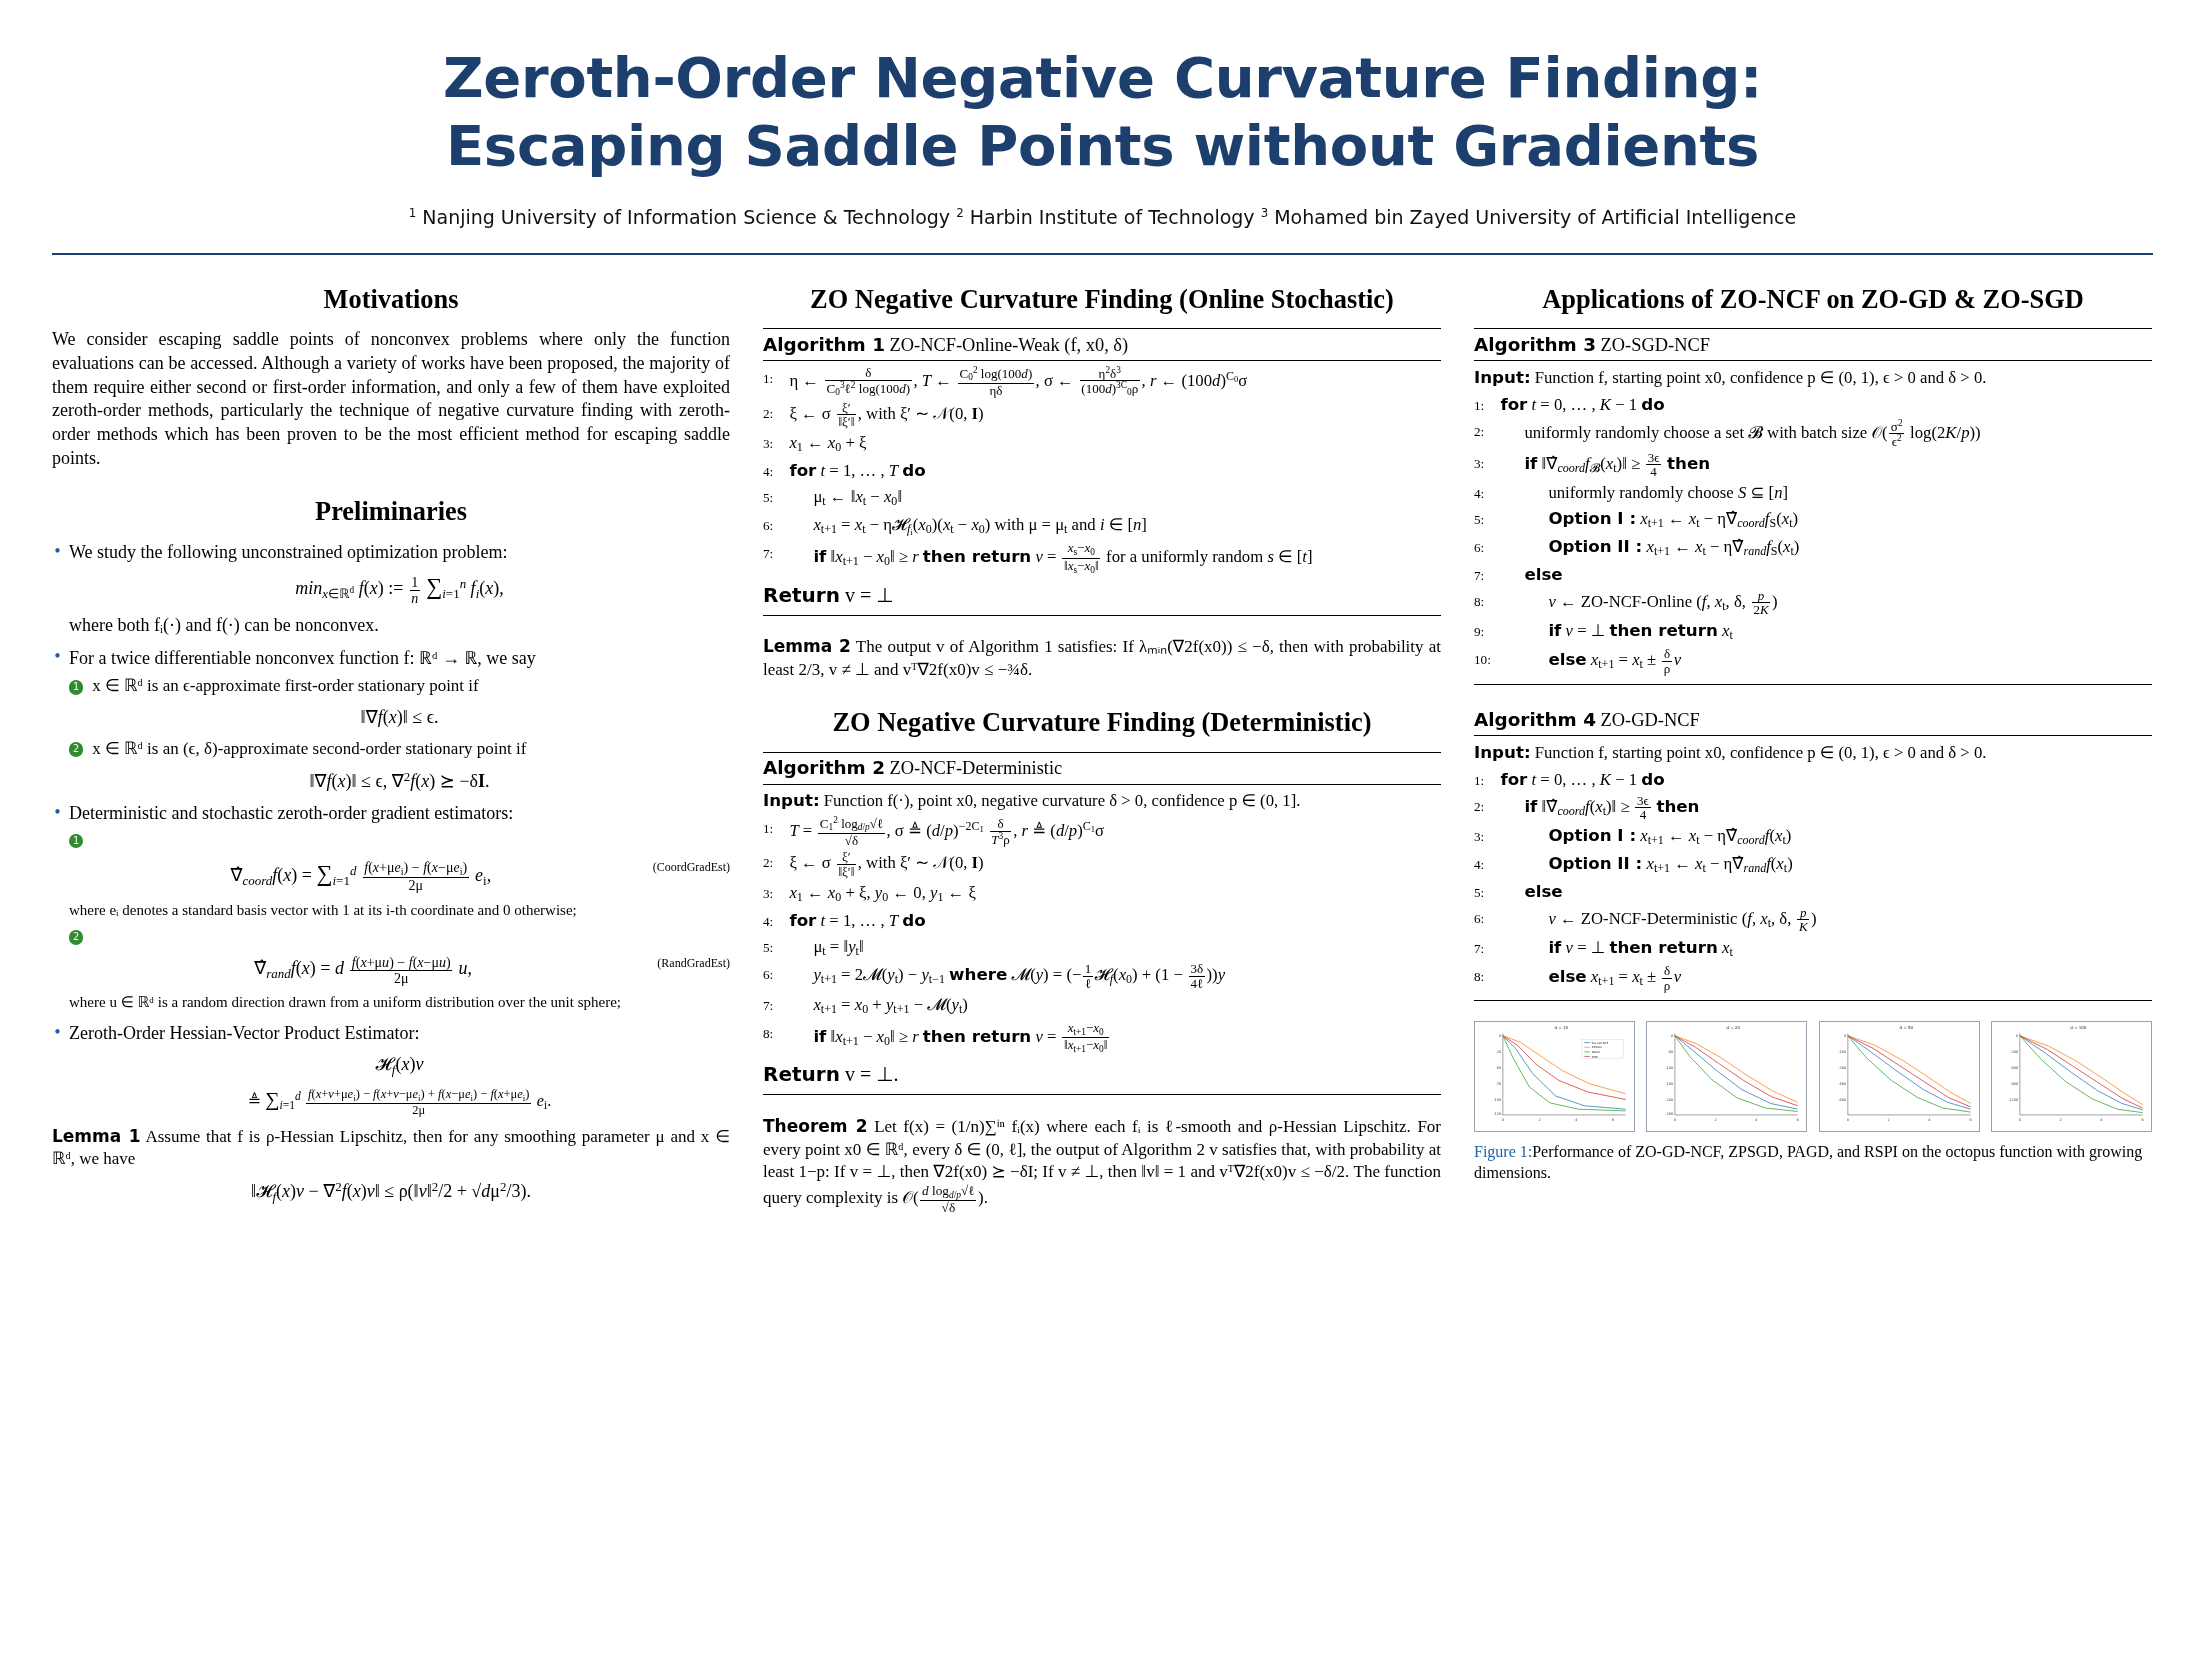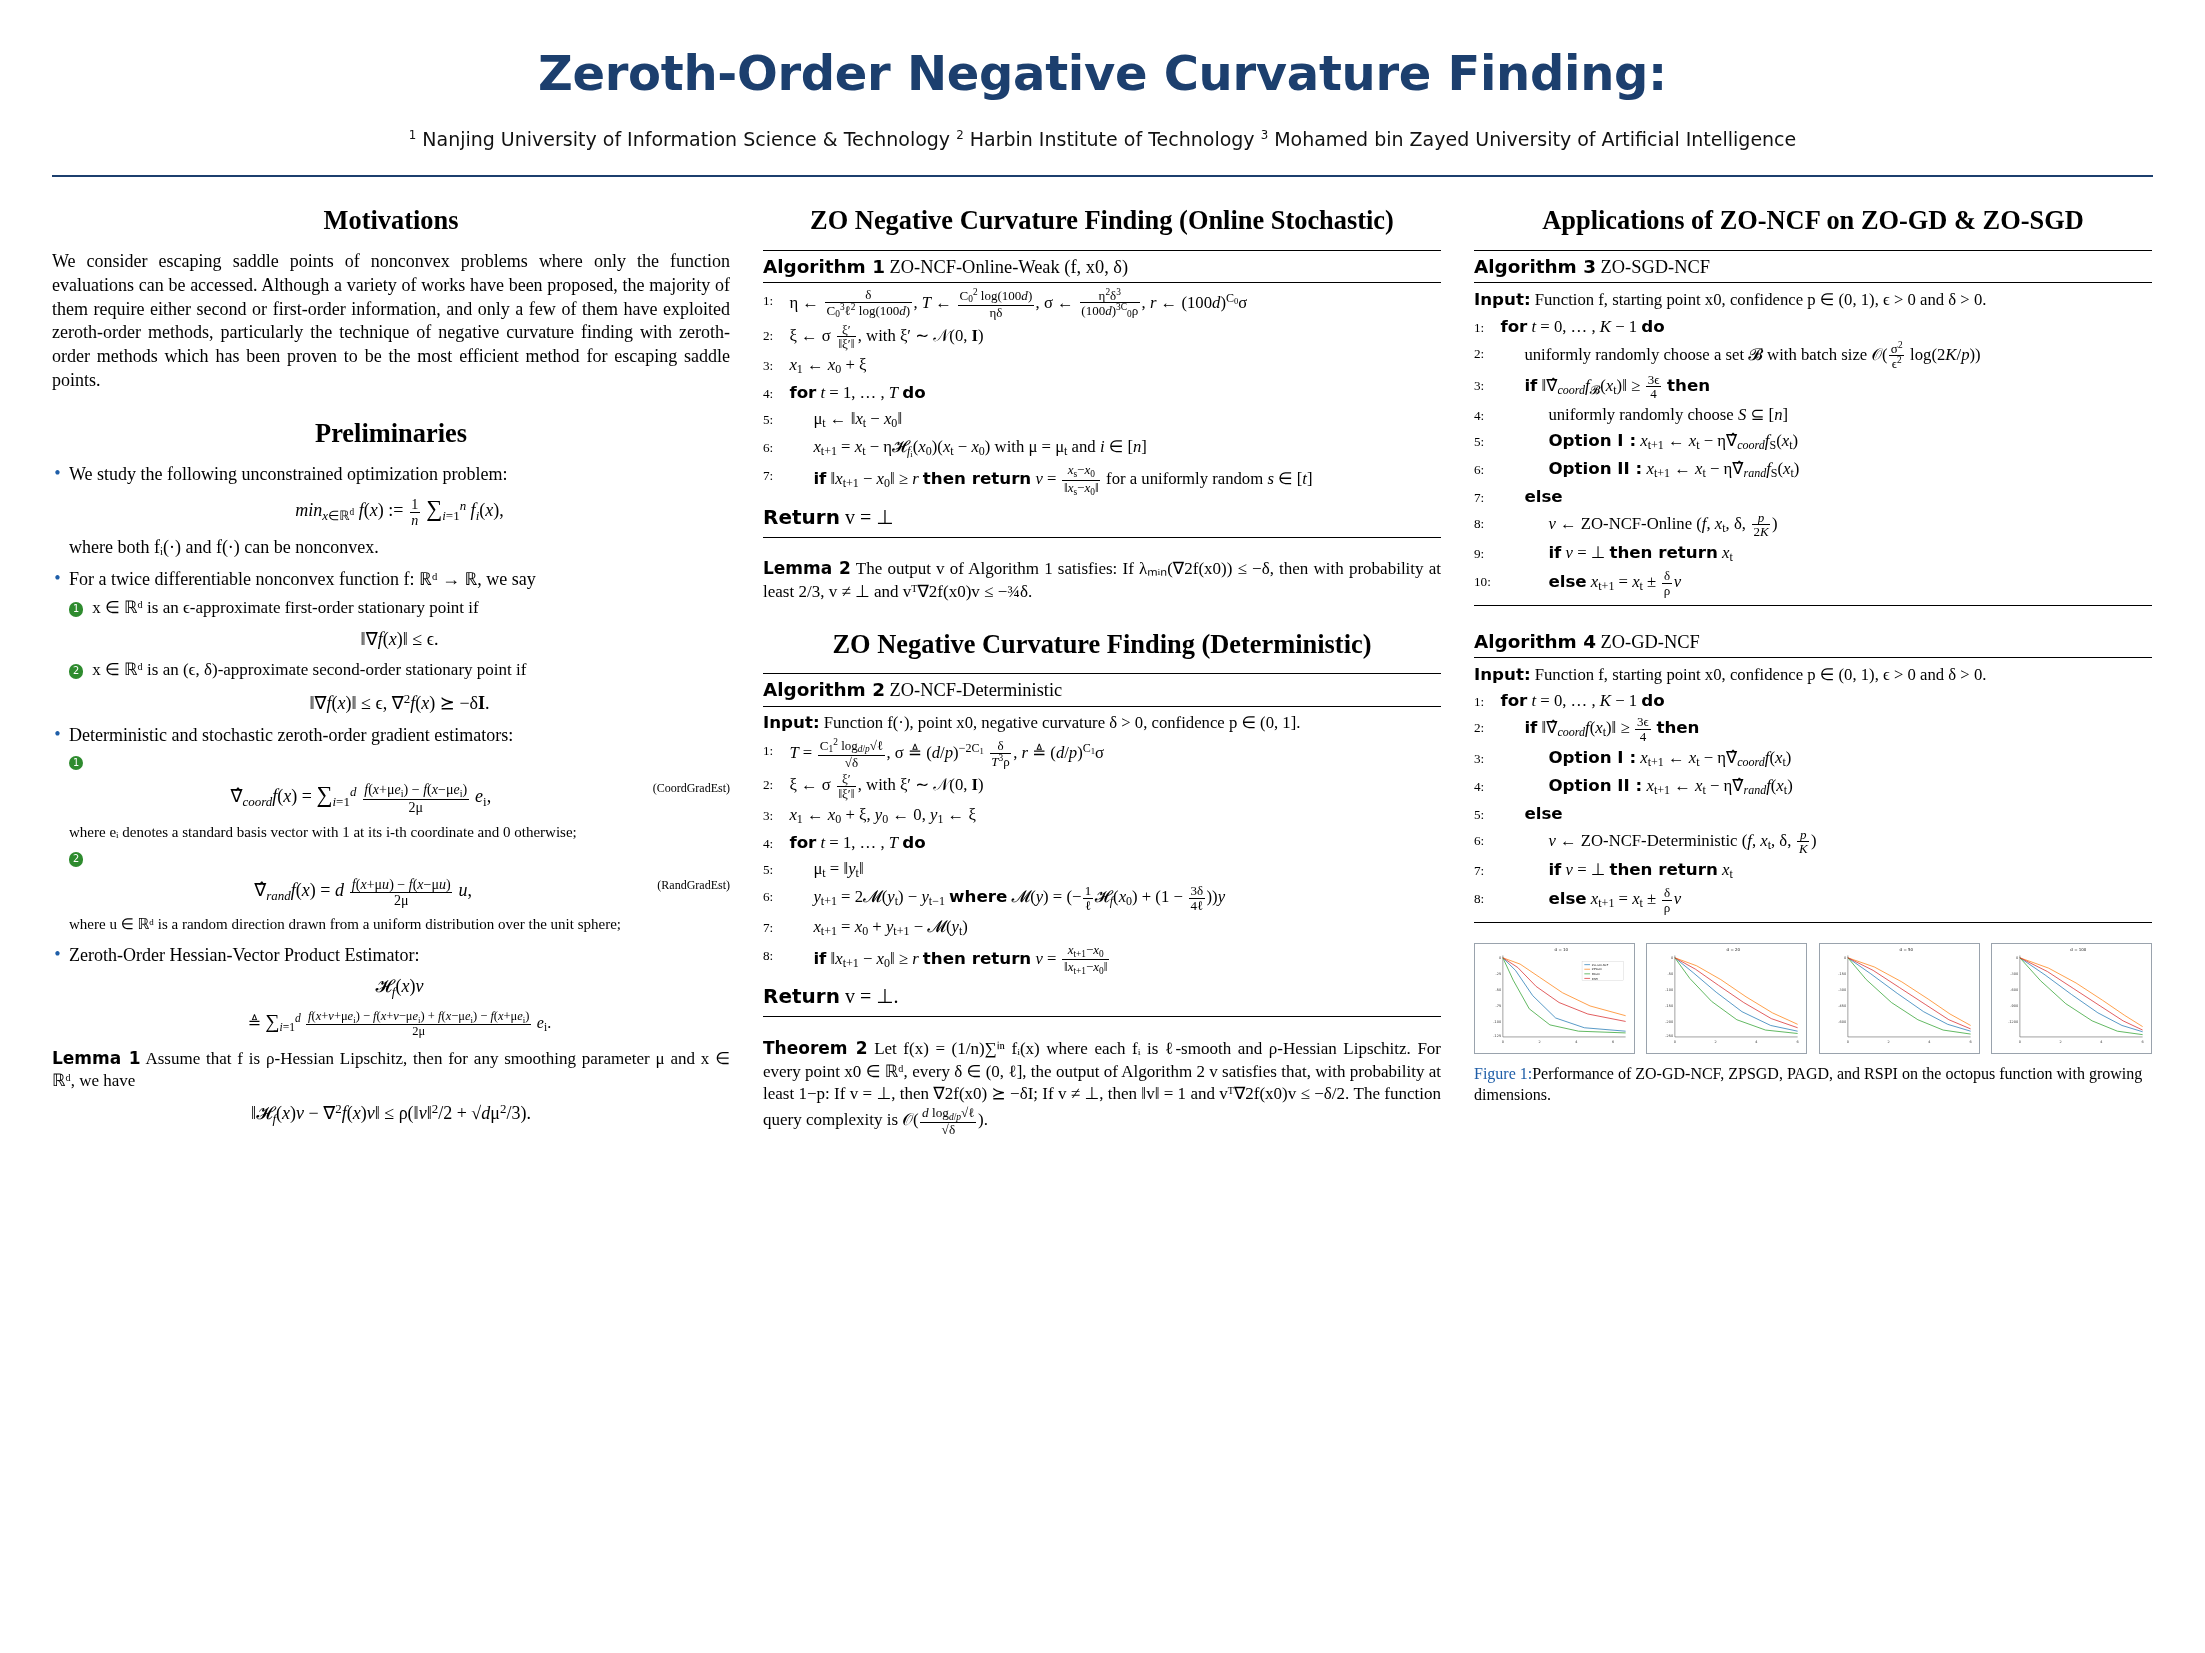--- a/index.html
+++ b/index.html
@@ -23,21 +23,21 @@
   }
   
   .header {
     text-align: center;
     padding-top: 44px;
   }
   .title {
     font-family: "DejaVu Sans", sans-serif;
     font-weight: bold;
     color: #1c3f6e;
-    font-size: 48px;
+    font-size: 56px;
     line-height: 1.22;
     letter-spacing: -0.3px;
   }
   .authors {
     font-family: "DejaVu Sans", sans-serif;
     font-size: 25px;
     margin-top: 17px;
     color: #111;
   }
   .affil {
@@ -181,20 +181,21 @@
   .figcaption .capbody { color: #000; }
 </style>
 </head>
 <body>
 
 <div class="poster">
 
   <div class="header">
     <div class="title">
       <div>Zeroth-Order Negative Curvature Finding:</div>
+      <div>Escaping Saddle Points without Gradients</div>
     </div>
     <div class="affil">
       <sup>1</sup> Nanjing University of Information Science &amp; Technology
       <sup>2</sup> Harbin Institute of Technology
       <sup>3</sup> Mohamed bin Zayed University of Artificial Intelligence
     </div>
     <div class="rule"></div>
   </div>
 
   <div class="columns">

